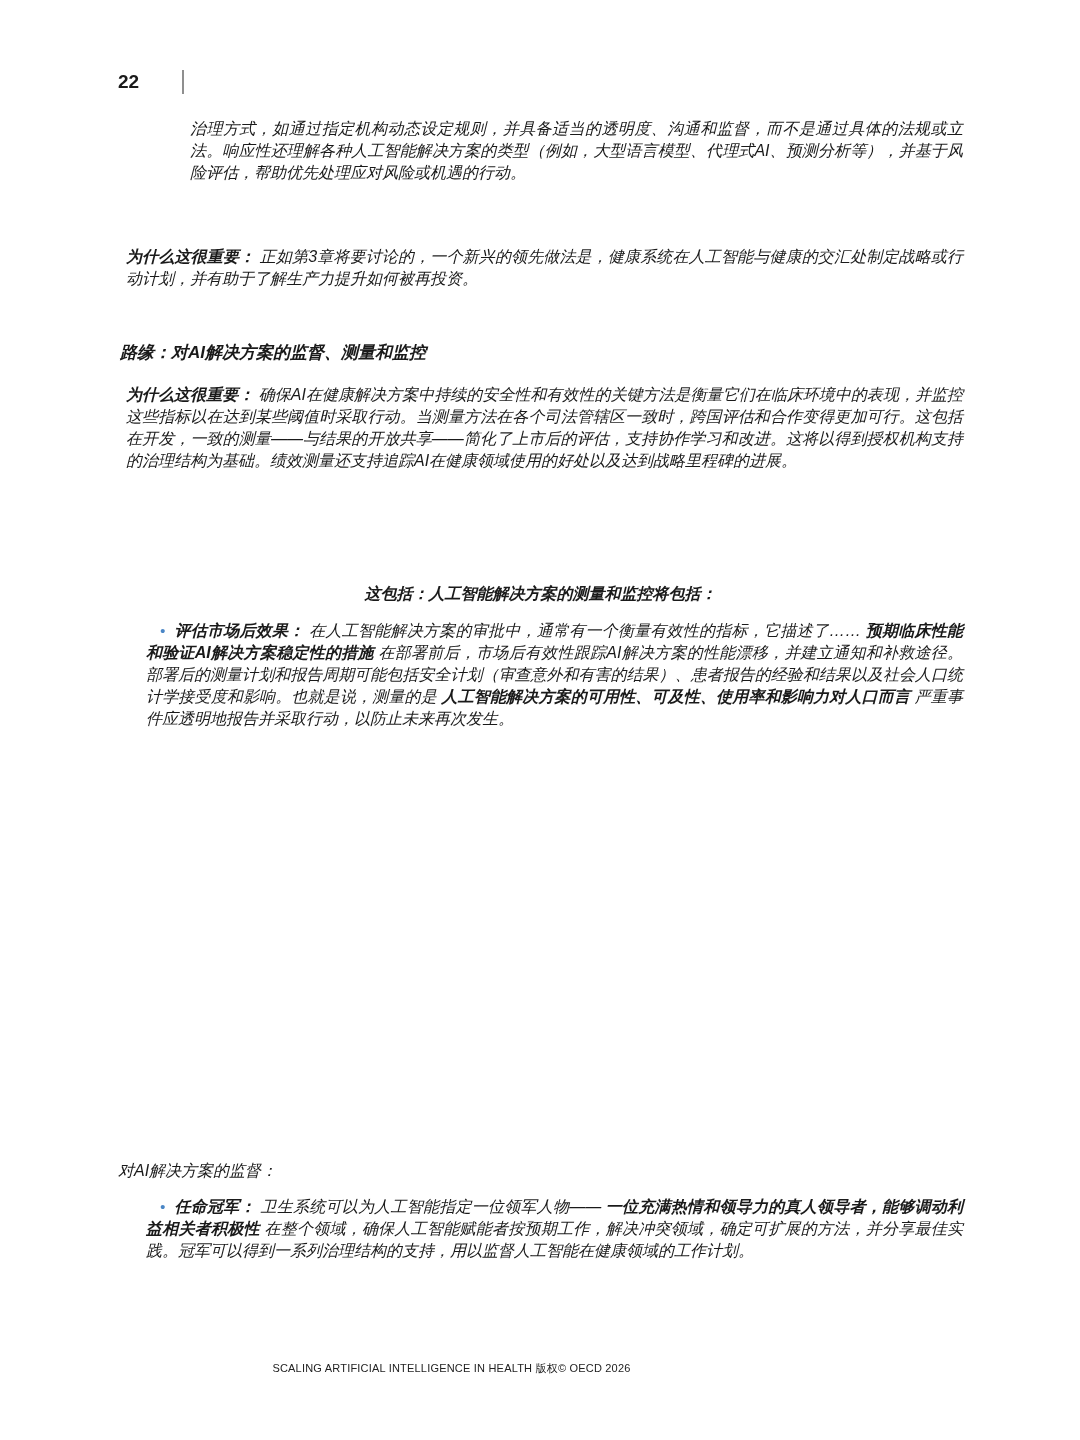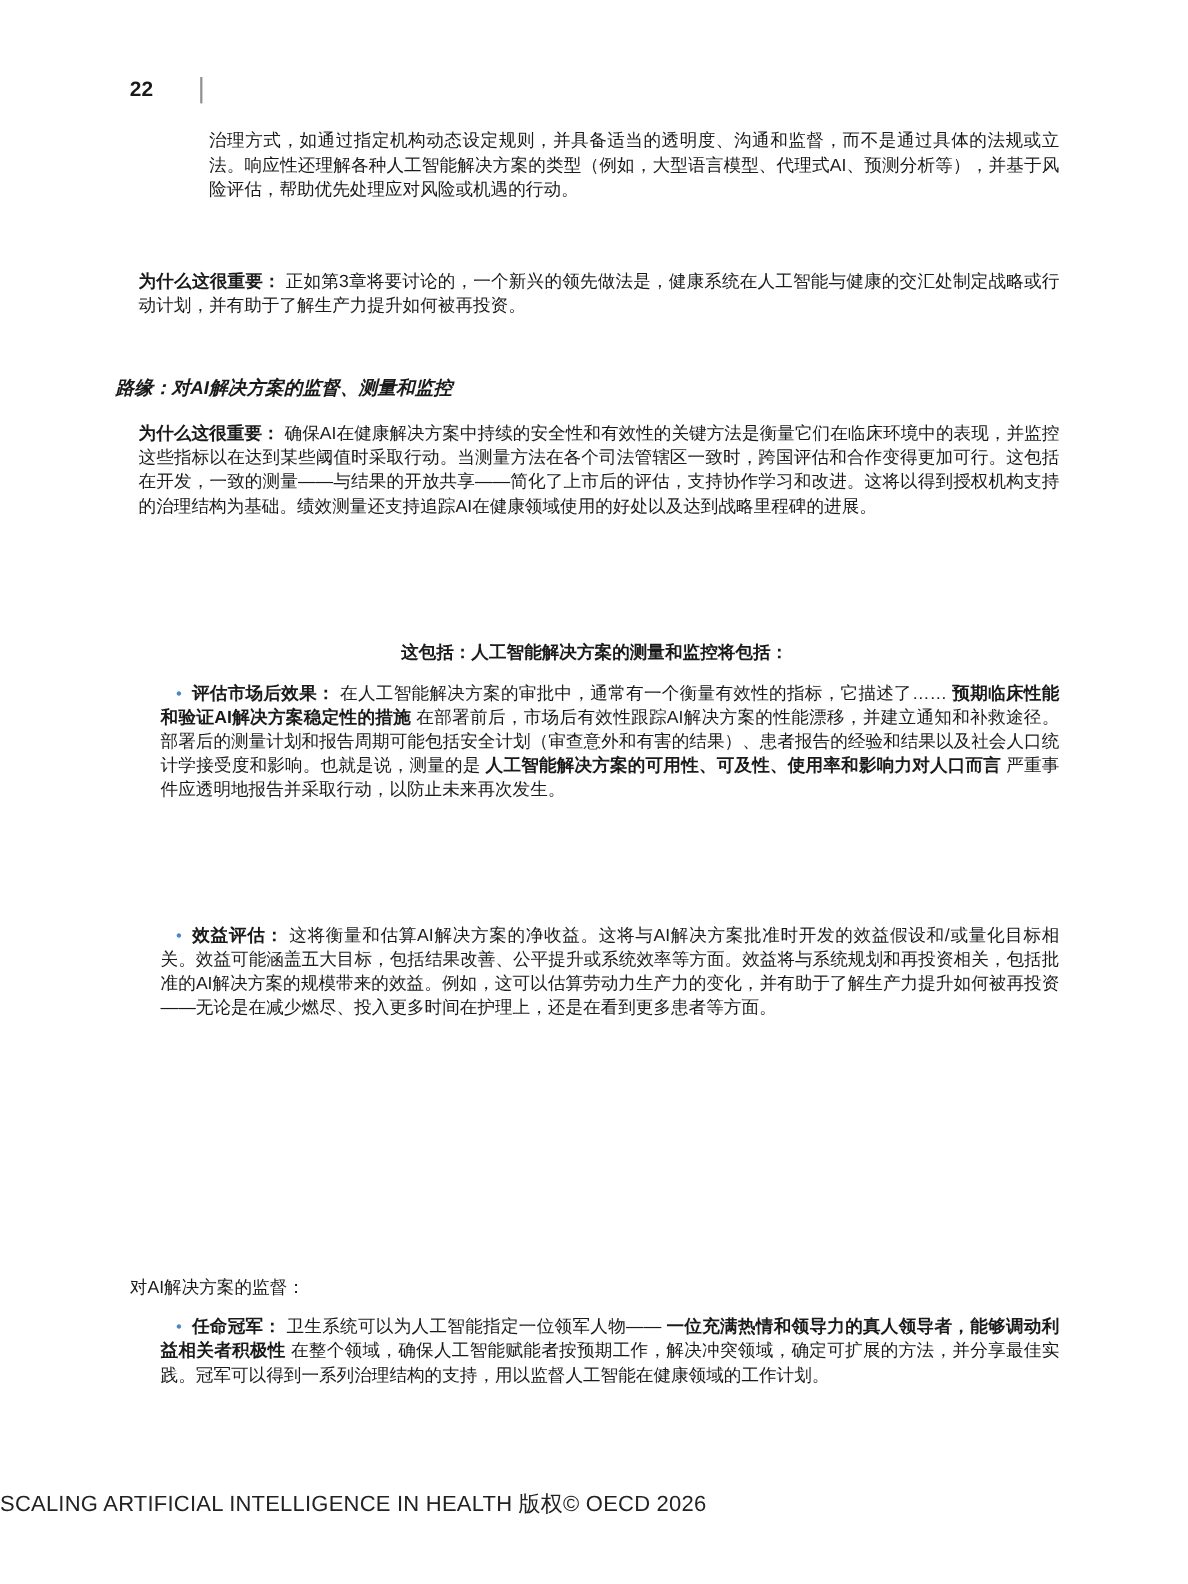--- a/index.html
+++ b/index.html
@@ -11,20 +11,21 @@
     font-family: "Liberation Sans", "DejaVu Sans", sans-serif;
     color: #1a1a1a;
     overflow: hidden;
   }
   .block {
     position: absolute;
     font-size: 16px;
     line-height: 22px;
     text-align: justify;
     margin: 0;
+    font-style: italic;
   }
   .b { font-weight: bold; }
   .page-num-wrap {
     position: absolute;
     top: 70px;
     left: 118px;
     display: flex;
     align-items: center;
     gap: 32px;
   }
@@ -36,21 +37,21 @@
   .page-num-bar {
     display: inline-block;
     width: 2px;
     height: 24px;
     background: #8f8f8f;
     margin-left: 11px;
   }
   .intro      { top: 118px;  left: 190px; width: 773px; }
   .bestprac   { top: 246px;  left: 126px; width: 837px; }
   .curb-head  {
-    top: 342px; left: 105px; width: 840px;
+    top: 342px; left: 120px; width: 840px;
     font-size: 17px; font-weight: bold; font-style: italic;
     text-align: left;
   }
   .why        { top: 384px;  left: 126px; width: 837px; }
   .includes   { top: 583px;  left: 118px; width: 845px; font-weight: bold; text-align: center; }
   .bullet     { text-indent: 14px; }
   .bullet-1   { top: 620px;  left: 146px; width: 817px; }
   .bullet-2   { top: 840px;  left: 146px; width: 817px; }
   .bullet-3   { top: 1010px; left: 146px; width: 817px; }
   .governing  { top: 1160px; left: 118px; width: 845px; text-align: left; }
@@ -59,22 +60,22 @@
     color: #4a86c6;
     font-size: 15px;
     margin-right: 9px;
     font-weight: normal;
   }
   .footer {
     position: absolute;
     top: 1358px;
     left: 0;
     right: 177px;
-    text-align: left;
-    font-size: 20px;
+    text-align: center;
+    font-size: 11px;
     line-height: 20px;
     color: #222222;
     letter-spacing: 0.2px;
   }
 </style>
 </head>
 <body>
 
 <div class="page">
 
@@ -88,21 +89,20 @@
   <p class="block bestprac"><span class="b">为什么这很重要：</span><span> 正如第3章将要讨论的，一个新兴的领先做法是，健康系统在人工智能与健康的交汇处制定战略或行动计划，并有助于了解生产力提升如何被再投资。</span></p>
 
   <h2 class="block curb-head">路缘：对AI解决方案的监督、测量和监控</h2>
 
   <p class="block why"><span class="b">为什么这很重要：</span><span> 确保AI在健康解决方案中持续的安全性和有效性的关键方法是衡量它们在临床环境中的表现，并监控这些指标以在达到某些阈值时采取行动。当测量方法在各个司法管辖区一致时，跨国评估和合作变得更加可行。这包括在开发，一致的测量——与结果的开放共享——简化了上市后的评估，支持协作学习和改进。这将以得到授权机构支持的治理结构为基础。绩效测量还支持追踪AI在健康领域使用的好处以及达到战略里程碑的进展。</span></p>
 
   <p class="block includes">这包括：人工智能解决方案的测量和监控将包括：</p>
 
   <p class="block bullet bullet-1"><span class="dot">•</span><span class="b">评估市场后效果：</span><span> 在人工智能解决方案的审批中，通常有一个衡量有效性的指标，它描述了…… </span><span class="b">预期临床性能和验证AI解决方案稳定性的措施</span><span> 在部署前后，市场后有效性跟踪AI解决方案的性能漂移，并建立通知和补救途径。部署后的测量计划和报告周期可能包括安全计划（审查意外和有害的结果）、患者报告的经验和结果以及社会人口统计学接受度和影响。也就是说，测量的是 </span><span class="b">人工智能解决方案的可用性、可及性、使用率和影响力对人口而言</span><span> 严重事件应透明地报告并采取行动，以防止未来再次发生。</span></p>
 
-  <p class="block bullet bullet-2"><span class="dot">•</span><span class="b">效益评估：</span><span> 这将衡量和估算AI解决方案的净收益。这将与AI解决方案批准时开发的效益假设和/或量化目标相关。效益可能涵盖五大目标，包括结果改善、公平提升或系统效率等方面。效益将与系统规划和再投资相关，包括批准的AI解决方案的规模带来的效益。例如，这可以估算劳动力生产力的变化，并有助于了解生产力提升如何被再投资——无论是在减少燃尽、投入更多时间在护理上，还是在看到更多患者等方面。</span></p>
 
 
   <p class="block governing">对AI解决方案的监督：</p>
 
   <p class="block bullet bullet-4"><span class="dot">•</span><span class="b">任命冠军：</span><span> 卫生系统可以为人工智能指定一位领军人物—— </span><span class="b">一位充满热情和领导力的真人领导者，能够调动利益相关者积极性</span><span> 在整个领域，确保人工智能赋能者按预期工作，解决冲突领域，确定可扩展的方法，并分享最佳实践。冠军可以得到一系列治理结构的支持，用以监督人工智能在健康领域的工作计划。</span></p>
 
   <div class="footer">SCALING ARTIFICIAL INTELLIGENCE IN HEALTH 版权© OECD 2026</div>
 
 </div>
 

